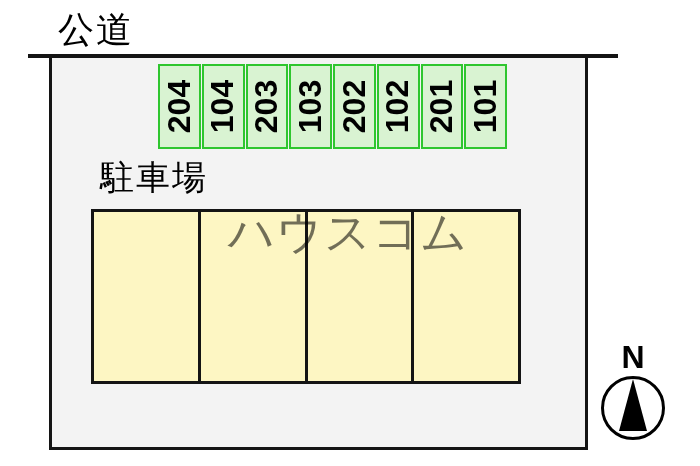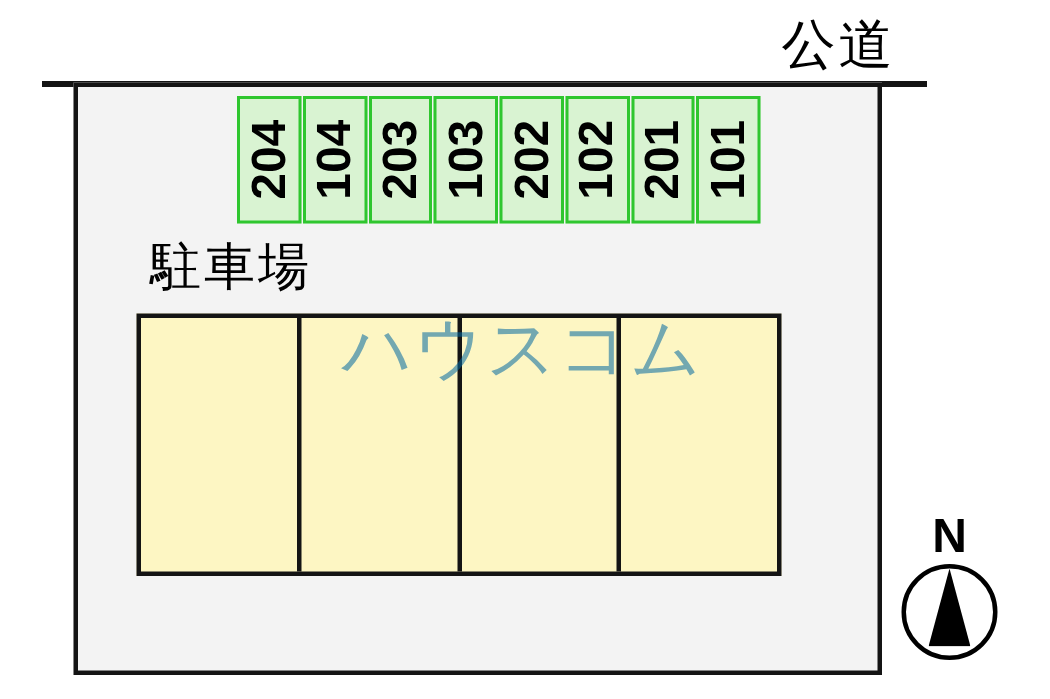--- a/index.html
+++ b/index.html
@@ -1,21 +1,21 @@
 <!DOCTYPE html>
 <html><head>
 <meta charset="utf-8">
 <style>
   html,body { margin:0; padding:0; background:#ffffff; }
   .canvas {
     position:relative; width:700px; height:466px; background:#ffffff;
     font-family:"Liberation Sans","DejaVu Sans",sans-serif; overflow:hidden;
   }
   .road-label {
-    position:absolute; left:58px; top:6px; width:539px; text-align:right;
+    position:absolute; left:58px; top:6px; width:539px; text-align:left;
     font-size:36px; color:#000; letter-spacing:2px;
   }
   .road-line {
     position:absolute; left:28px; top:54px; width:590px; height:4px;
     background:#141414;
   }
   .property {
     position:absolute; left:49px; top:55px; width:539px; height:395px;
     box-sizing:border-box; background:#f3f3f3; border:3px solid #141414;
     z-index:0;
@@ -38,21 +38,21 @@
   }
   .parking-area {
     position:absolute; left:91px; top:209px; width:430px; height:175px;
     box-sizing:border-box; background:#fdf6c3; border:3px solid #141414;
     display:flex; z-index:2;
   }
   .space { flex:1; border-right:3px solid #141414; }
   .space:last-child { border-right:none; }
   .watermark {
     position:absolute; left:228px; top:202px; width:260px;
-    font-size:46px; color:#0369a1; opacity:0.55; letter-spacing:1px;
+    font-size:46px; color:#000000; opacity:0.55; letter-spacing:1px;
     z-index:3; pointer-events:none;
   }
   .compass-n {
     position:absolute; left:601px; top:339px; width:64px; text-align:center;
     font-size:32px; font-weight:bold; color:#000; z-index:2;
   }
   .compass-circle {
     position:absolute; left:601px; top:376px; width:58px; height:58px;
     border:3px solid #000; border-radius:50%; background:#ffffff; z-index:2;
   }

